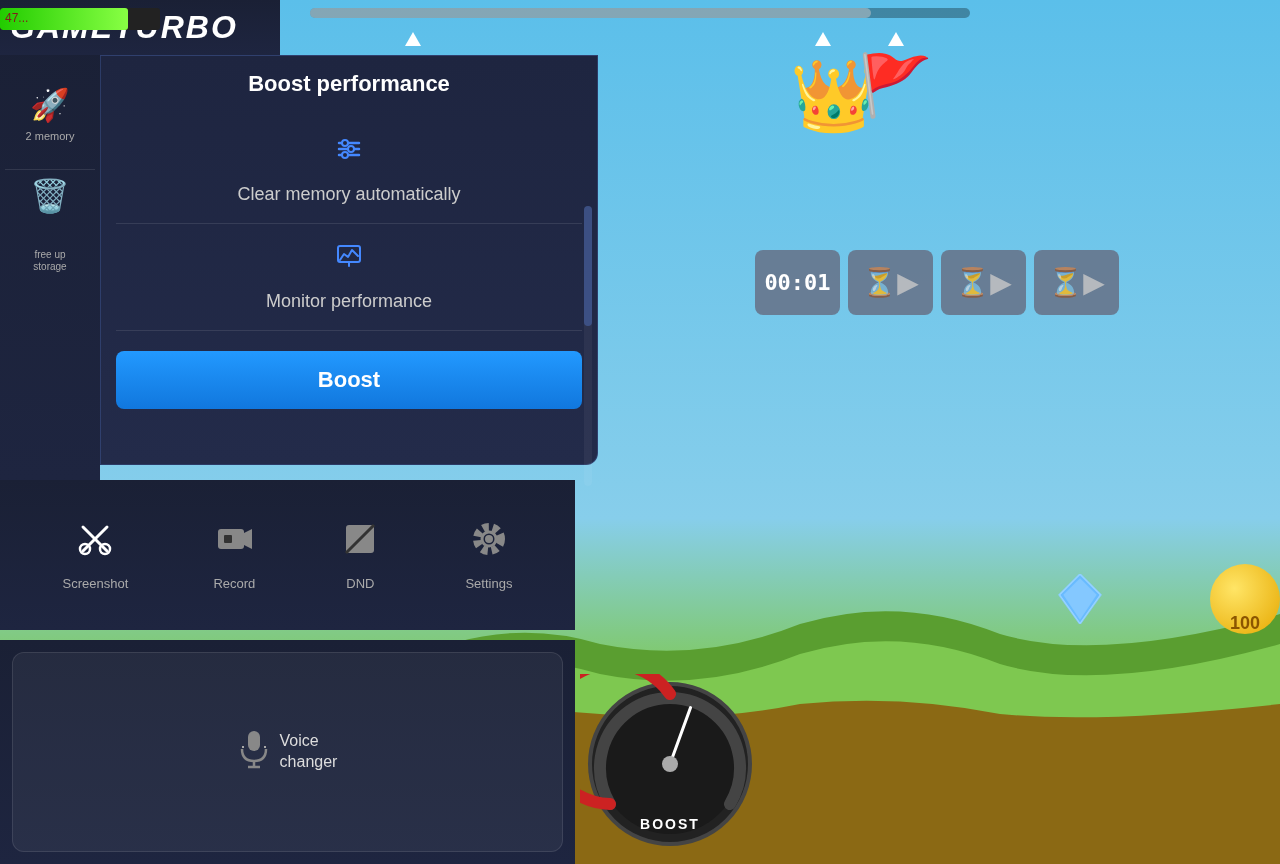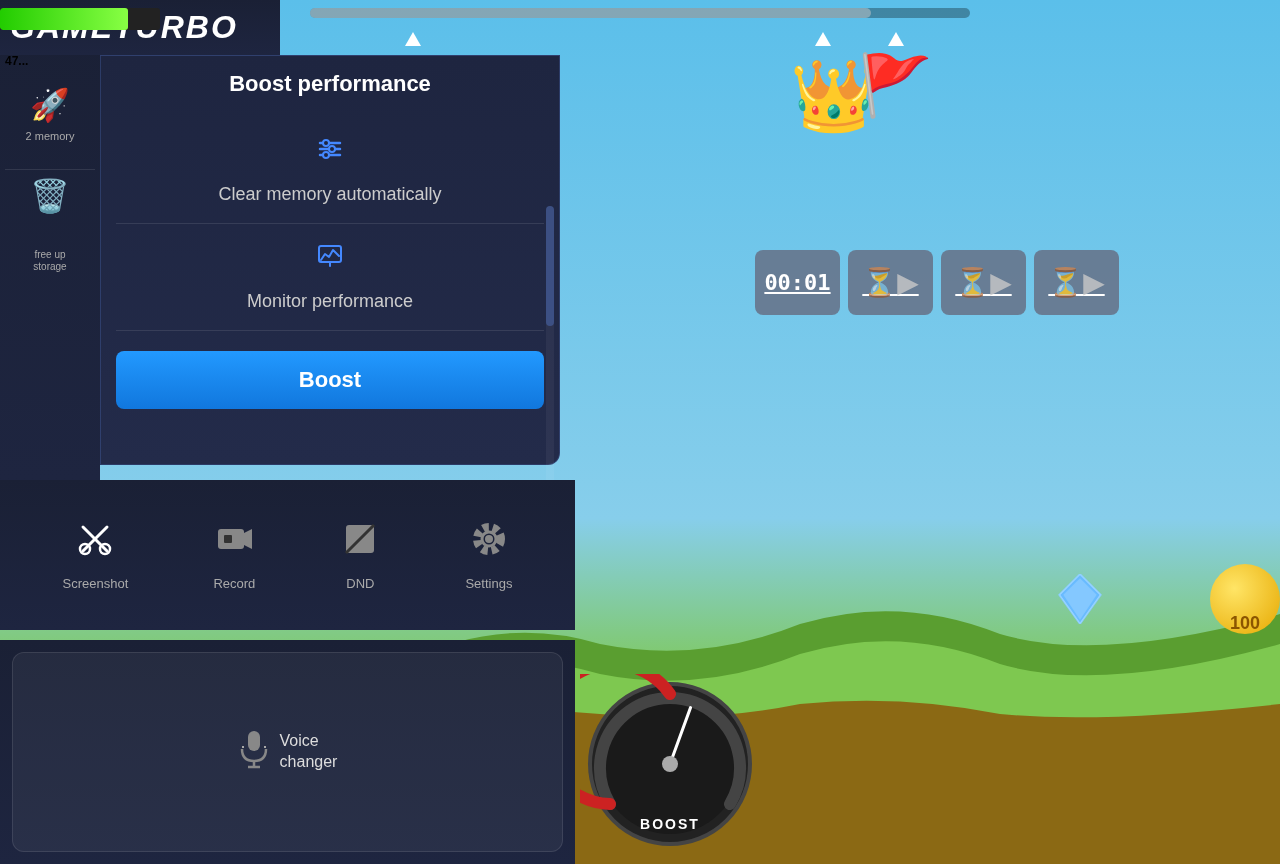--- a/index.html
+++ b/index.html
@@ -34,21 +34,20 @@
     .timer-btn {
       width: 85px; height: 65px;
       background: rgba(100,100,120,0.75);
       border-radius: 8px;
       display: flex;
       align-items: center;
       justify-content: center;
       color: white;
       font-size: 20px;
       cursor: pointer;
-      text-decoration: underline;
     }
 
     .timer-display {
       font-size: 22px;
       font-weight: bold;
       color: white;
       font-family: monospace;
     }
 
     
@@ -170,21 +169,21 @@
       color: white;
       letter-spacing: 2px;
       font-style: italic;
     }
 
     
     .main-panel {
       position: absolute;
       top: 55px;
       left: 100px;
-      width: 460px;
+      width: 498px;
       height: 410px;
       background: linear-gradient(180deg, #1e2540, #232b4a);
       border-radius: 0 0 12px 0;
       z-index: 20;
       padding: 15px;
       border: 1px solid rgba(100,150,255,0.2);
     }
 
     .panel-title {
       color: white;
@@ -413,21 +412,21 @@
   <circle cx="70" cy="70" r="50" fill="#1a1a1a"></circle>
   <path d="M 20,100 A 55,55 0 1,1 120,100" fill="none" stroke="#444" stroke-width="10" stroke-linecap="round"></path>
   <path d="M 20,100 A 55,55 0 0,1 70,15" fill="none" stroke="#cc2222" stroke-width="10" stroke-linecap="round"></path>
   <line x1="70" y1="70" x2="70" y2="25" stroke="white" stroke-width="2.5" stroke-linecap="round" transform="rotate(-10,70,70)"></line>
   <circle cx="70" cy="70" r="6" fill="#aaa"></circle>
 </svg>
 
 <div style="position:absolute;top:8px;left:0;width:160px;height:22px;background:#222;border-radius:3px;z-index:30;overflow:hidden;">
   <div style="width:80%;height:100%;background:linear-gradient(90deg,#22cc00,#88ff44);border-radius:3px;"></div>
 </div>
-<div style="position:absolute;top:8px;left:0;color:#000000;font-size:12px;font-weight:bold;z-index:31;padding:3px 5px;margin-top:43px;">47...</div>
+<div style="position:absolute;top:8px;left:0;color:#7f1d1d;font-size:12px;font-weight:normal;z-index:31;padding:3px 5px;">47...</div>
 
 <div class="title-bar">
   <span class="title-text">GAMETURBO</span>
 </div>
 
 <div class="sidebar">
   <div class="sidebar-item">
     <div class="sidebar-icon">🚀</div>
     <div class="sidebar-label">2 memory</div>
   </div>

